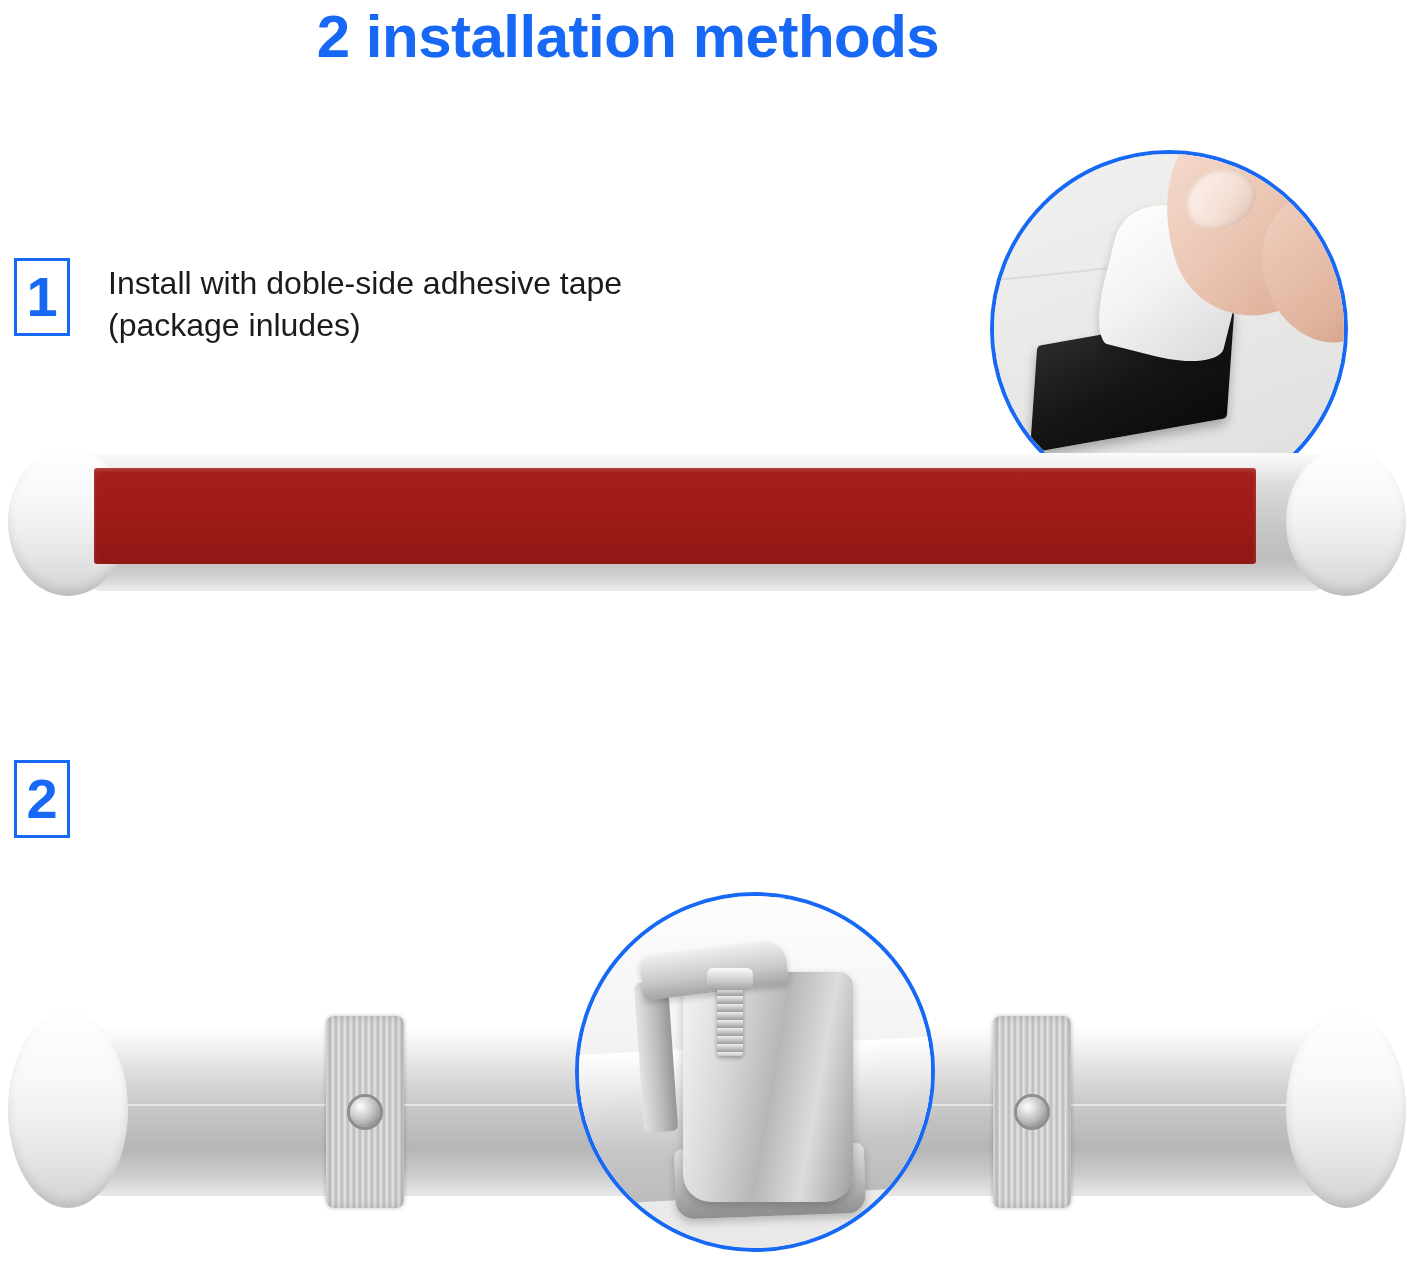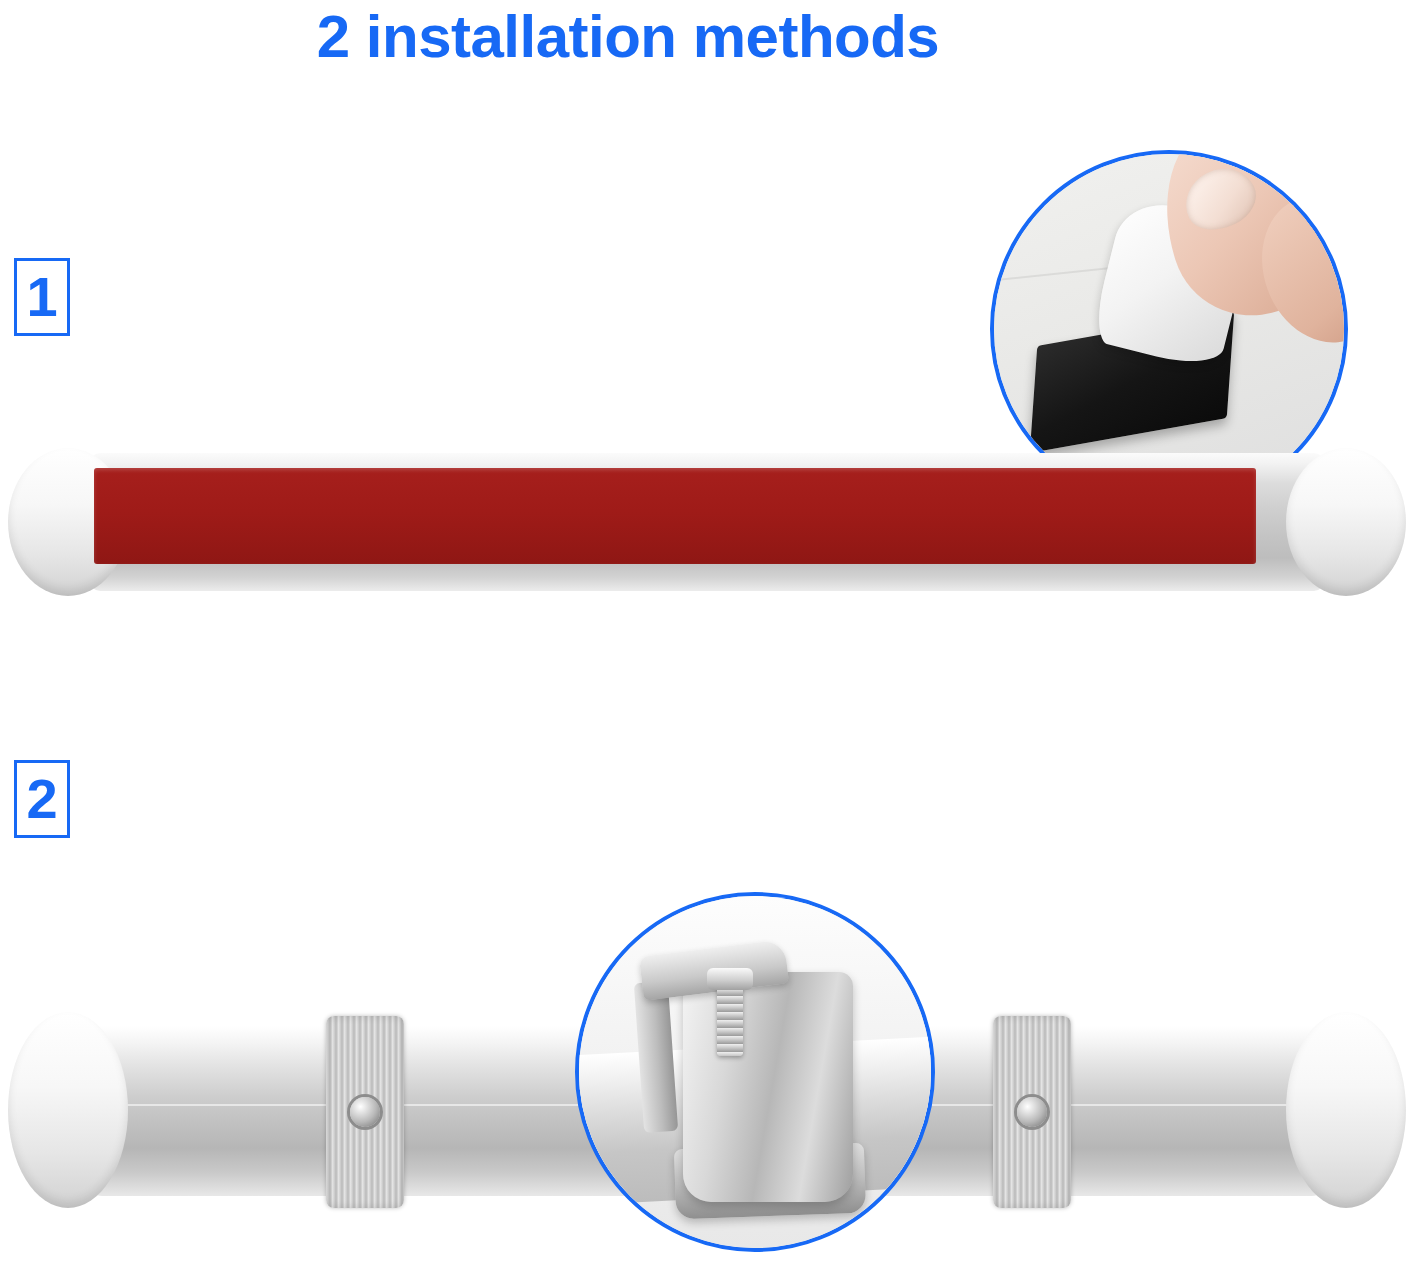--- a/index.html
+++ b/index.html
@@ -285,20 +285,22 @@
     box-shadow: 0 4px 8px rgba(0,0,0,.22);
   }
 </style>
 </head>
 <body>
 
 <div class="page-title">2 installation methods</div>
 
 <div class="step step-1">
   <div class="step-num">1</div>
+  <div class="step-text">Install with doble-side adhesive tape
+(package inludes)</div>
 </div>
 
 <div class="callout callout-1">
   <div class="c1-bg"></div>
   <div class="c1-shadowline"></div>
   <div class="c1-black"></div>
   <div class="c1-white"></div>
   <div class="c1-finger"></div>
   <div class="c1-nail"></div>
   <div class="c1-finger2"></div>

